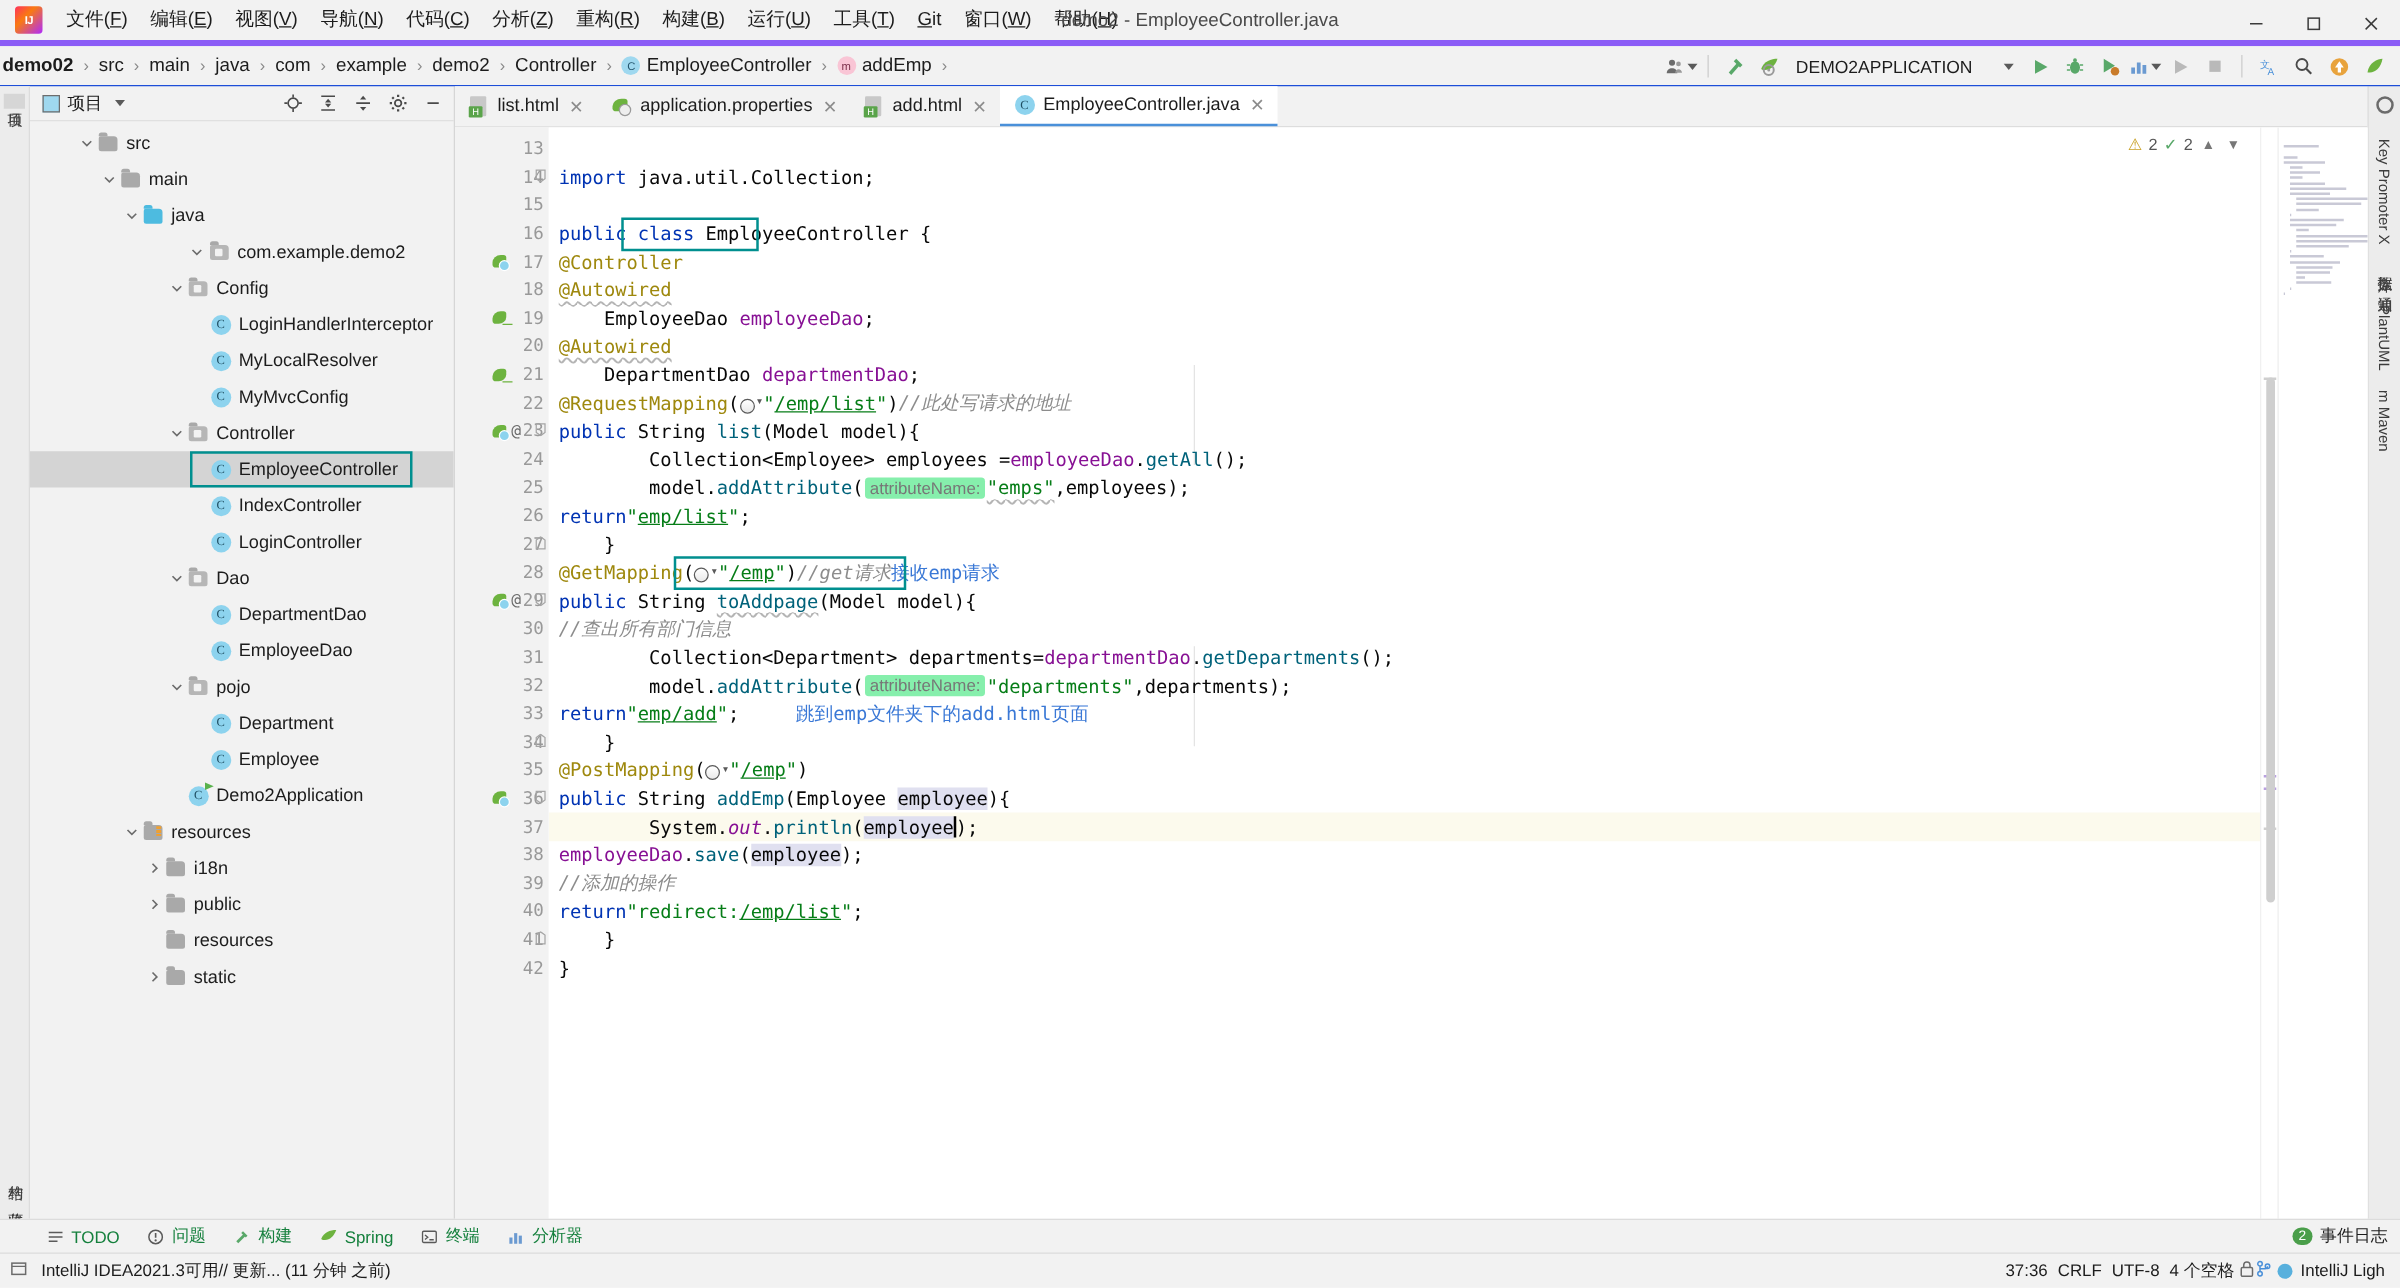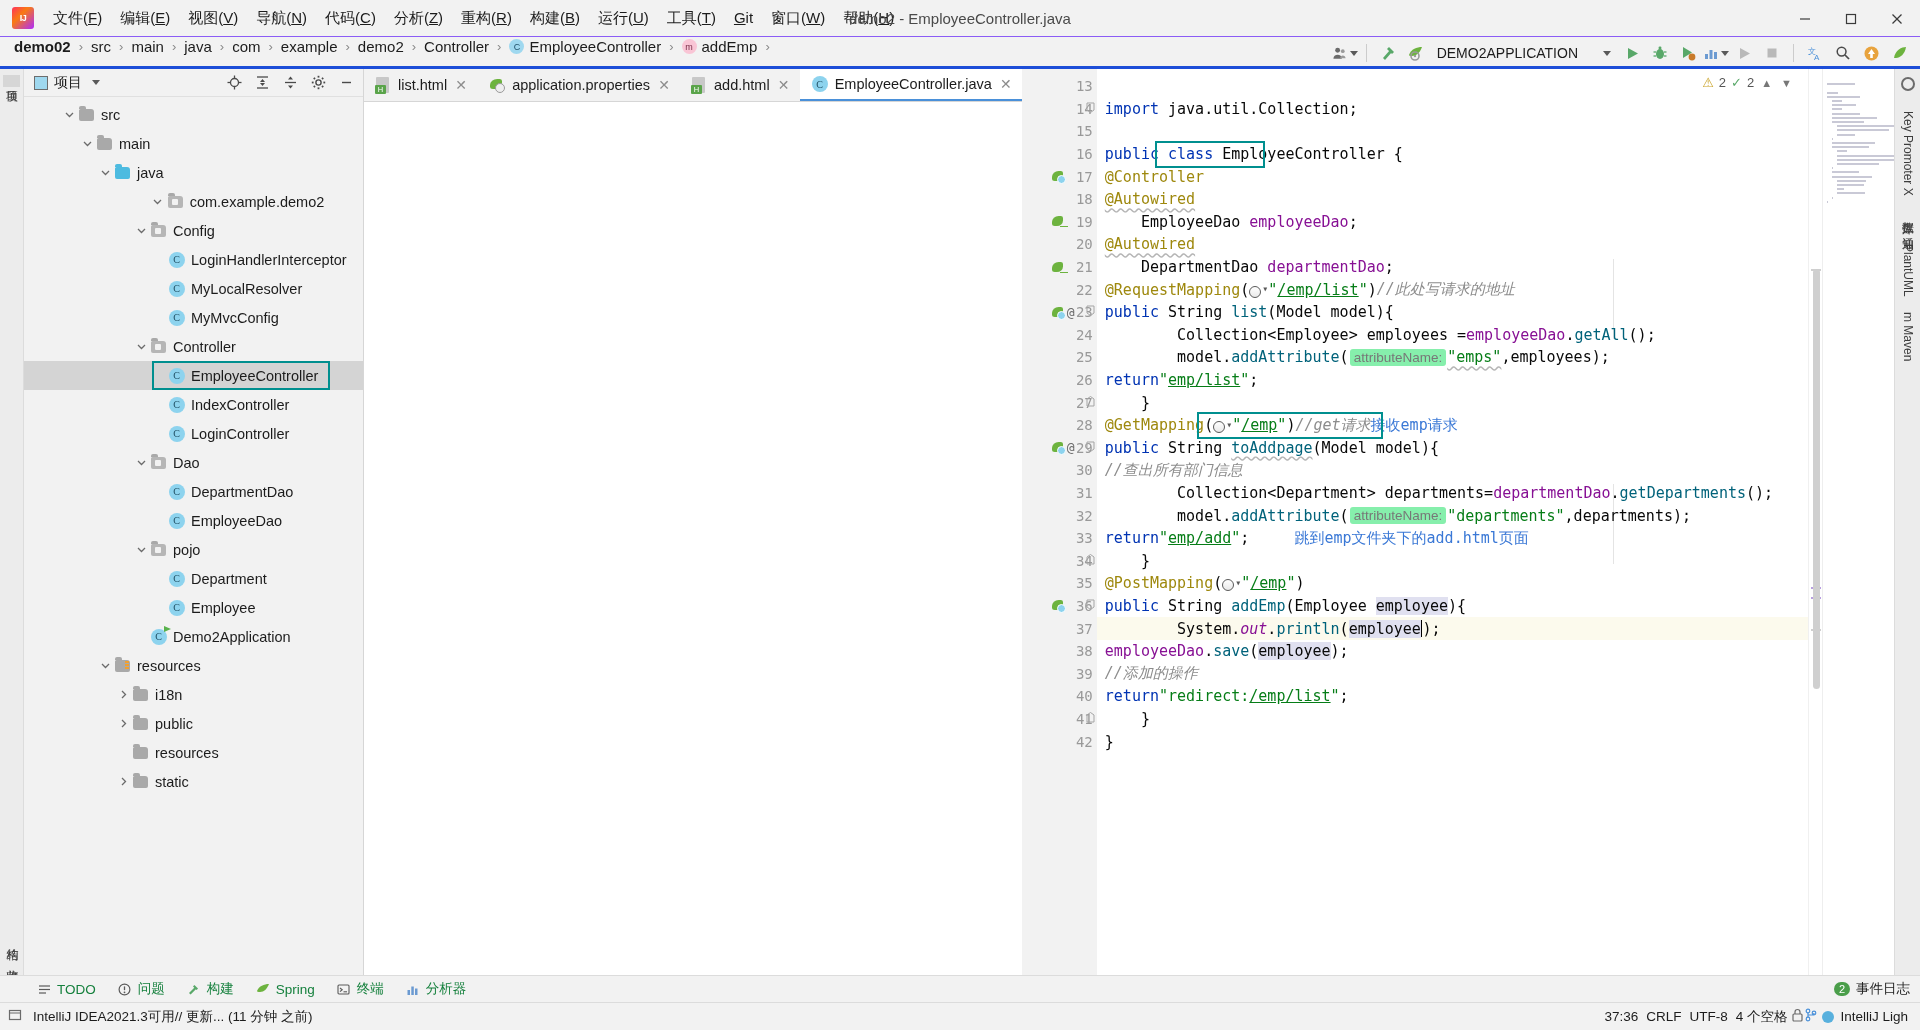--- a/index.html
+++ b/index.html
@@ -9,21 +9,21 @@
     font-family:"Liberation Sans", sans-serif;
     font-size:15px;
     color:#2b2b2b;
     -webkit-font-smoothing:antialiased;
   }
   .app{ position:relative; width:1920px; height:1030px; display:flex; flex-direction:column; background:#f2f2f2; }
 
   
   .titlebar{
     height:37px; flex:0 0 37px; display:flex; align-items:center;
-    background:#f2f2f2; border-bottom:1px solid #8b5cf6; position:relative;
+    background:#f2f2f2; border-bottom:5px solid #8b5cf6; position:relative;
   }
   .ij-logo{
     width:22px;height:22px;margin:0 10px 0 12px;border-radius:3px;
     background:linear-gradient(135deg,#fe315d 0%, #f97a12 38%, #ae2aff 100%);
     position:relative; flex:0 0 auto;
   }
   .ij-logo:after{
     content:"IJ"; position:absolute; inset:0; color:#fff; font-size:9px; font-weight:bold;
     display:flex;align-items:center;justify-content:center; letter-spacing:-.5px;
   }
@@ -36,22 +36,22 @@
   .win-title{
     position:absolute; left:50%; transform:translateX(-50%);
     font-size:15px; color:#4a4a4a; white-space:nowrap; pointer-events:none;
   }
   .win-ctl{ position:absolute; right:0; top:0; height:37px; display:flex; }
   .win-btn{ width:46px; height:37px; display:flex; align-items:center; justify-content:center; color:#3b3b3b; }
   .win-btn svg{ display:block; }
 
   
   .navbar{
-    height:32px; flex:0 0 32px; display:flex; align-items:flex-start;
-    background:#f2f2f2; border-bottom:3px solid #1d4ed8; padding-left:12px; position:relative;
+    height:32px; flex:0 0 32px; display:flex; align-items:center;
+    background:#f2f2f2; border-bottom:1px solid #1d4ed8; position:relative;
   }
   .crumbs{ display:flex; align-items:center; font-size:15px; }
   .crumb{ display:flex; align-items:center; color:#1c1c1c; white-space:nowrap; padding:1px 2px; }
   .crumb.bold{ font-weight:bold; }
   .sep{ color:#8a8a8a; margin:0 6px; font-size:13px; }
   .badge-c, .badge-m{
     width:15px;height:15px;border-radius:50%;margin-right:5px;
     display:inline-flex;align-items:center;justify-content:center;
     font-size:9px; color:#22536b; flex:0 0 auto;
   }
@@ -118,21 +118,21 @@
   .cls.spring:after{
     content:""; position:absolute; right:-4px; top:-3px; width:0;height:0;
     border-left:7px solid #59b24c; border-top:3.5px solid transparent; border-bottom:3.5px solid transparent;
   }
   .tlabel{ color:#1c1c1c; }
   .sel-box{
     position:absolute; border:2px solid #008f8f; pointer-events:none; box-sizing:border-box;
   }
 
   
-  .editor{ flex:1 1 auto; display:flex; flex-direction:row; min-width:0; background:#fff; }
+  .editor{ flex:1 1 auto; display:flex; flex-direction:column; min-width:0; background:#fff; }
   .tabs{
     height:33px; flex:0 0 33px; display:flex; align-items:stretch; background:#f2f2f2;
     border-bottom:1px solid #d6d6d6;
   }
   .tab{
     display:flex;align-items:center;gap:7px;padding:0 9px 0 12px; font-size:14.5px; color:#1c1c1c;
     background:#f2f2f2; position:relative; white-space:nowrap;
   }
   .tab.active{ background:#fff; border-bottom:2px solid #4a90d9; }
   .tab .x{ color:#8c8c8c; font-size:14px; width:14px;text-align:center; }

